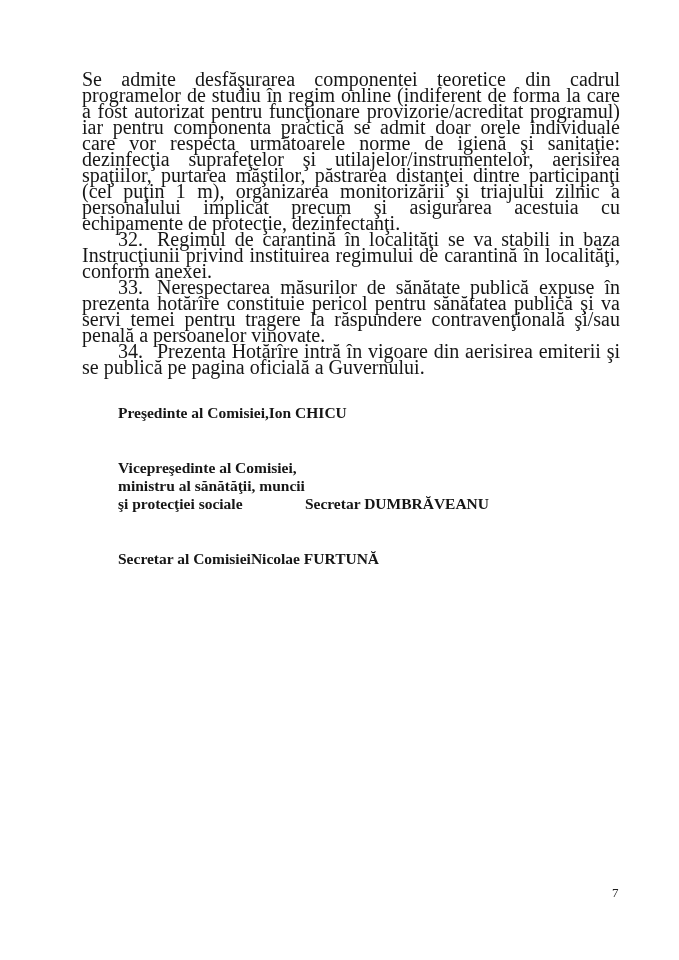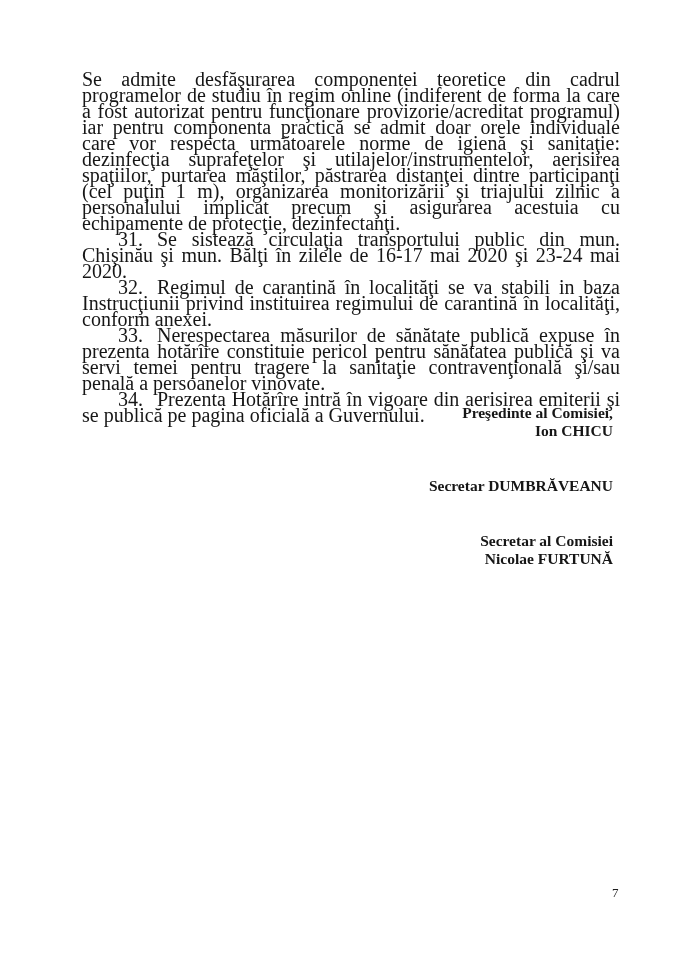--- a/index.html
+++ b/index.html
@@ -37,23 +37,22 @@
     position: absolute;
     left: 118px;
     top: 404px;
     width: 495px;
     font-size: 15.5px;
     line-height: 18px;
     font-weight: bold;
   }
   .sig-row {
     display: flex;
-    justify-content: center;
+    justify-content: flex-start;
     align-items: flex-end;
-    flex-direction: column;
   }
   .sig-row + .sig-row {
     margin-top: 37px;
   }
   .sig-titles div {
     white-space: nowrap;
   }
   .sig-name {
     white-space: nowrap;
     text-align: right;
@@ -66,40 +65,44 @@
     color: #1c1c1c;
   }
 </style>
 </head>
 <body>
 
 <div class="content">
 
   <p class="para"><span>Se admite desfăşurarea componentei teoretice din cadrul programelor de studiu în regim online (indiferent de forma la care a fost autorizat pentru funcţionare provizorie/acreditat programul) iar pentru componenta practică se admit doar orele individuale care vor respecta următoarele norme de igienă şi sanitaţie: dezinfecţia suprafeţelor şi utilajelor/instrumentelor, aerisirea spaţiilor, purtarea măştilor, păstrarea distanţei dintre participanţi (cel puţin 1 m), organizarea monitorizării şi triajului zilnic a personalului implicat precum şi asigurarea acestuia cu echipamente de protecţie, dezinfectanţi.</span></p>
 
-  <p class="para numbered"><span class="num">31.</span><span>Se sistează circulaţia transportului public din mun. Chişinău şi mun. Bălţi în zilele de 16-17 mai 2020 şi 23-24 mai 2020.</span></p>
 
   <p class="para numbered"><span class="num">32.</span><span>Regimul de carantină în localităţi se va stabili in baza Instrucţiunii privind instituirea regimului de carantină în localităţi, conform anexei.</span></p>
 
-  <p class="para numbered"><span class="num">33.</span><span>Nerespectarea măsurilor de sănătate publică expuse în prezenta hotărîre constituie pericol pentru sănătatea publică şi va servi temei pentru tragere la sanitaţie contravenţională şi/sau penală a persoanelor vinovate.</span></p>
+  <p class="para numbered"><span class="num">33.</span><span>Nerespectarea măsurilor de sănătate publică expuse în prezenta hotărîre constituie pericol pentru sănătatea publică şi va servi temei pentru tragere la răspundere contravenţională şi/sau penală a persoanelor vinovate.</span></p>
 
   <p class="para numbered"><span class="num">34.</span><span>Prezenta Hotărîre intră în vigoare din aerisirea emiterii şi se publică pe pagina oficială a Guvernului.</span></p>
 
 </div>
 
 <div class="signatures">
 
   <div class="sig-row">
     <div class="sig-titles">
       <div>Preşedinte al Comisiei,</div>
     </div>
     <div class="sig-name">Ion CHICU</div>
   </div>
 
   <div class="sig-row">
+    <div class="sig-titles">
+      <div>Vicepreşedinte al Comisiei,</div>
+      <div>ministru al sănătăţii, muncii</div>
+      <div>şi protecţiei sociale</div>
+    </div>
     <div class="sig-name">Secretar DUMBRĂVEANU</div>
   </div>
 
   <div class="sig-row">
     <div class="sig-titles">
       <div>Secretar al Comisiei</div>
     </div>
     <div class="sig-name">Nicolae FURTUNĂ</div>
   </div>
 

